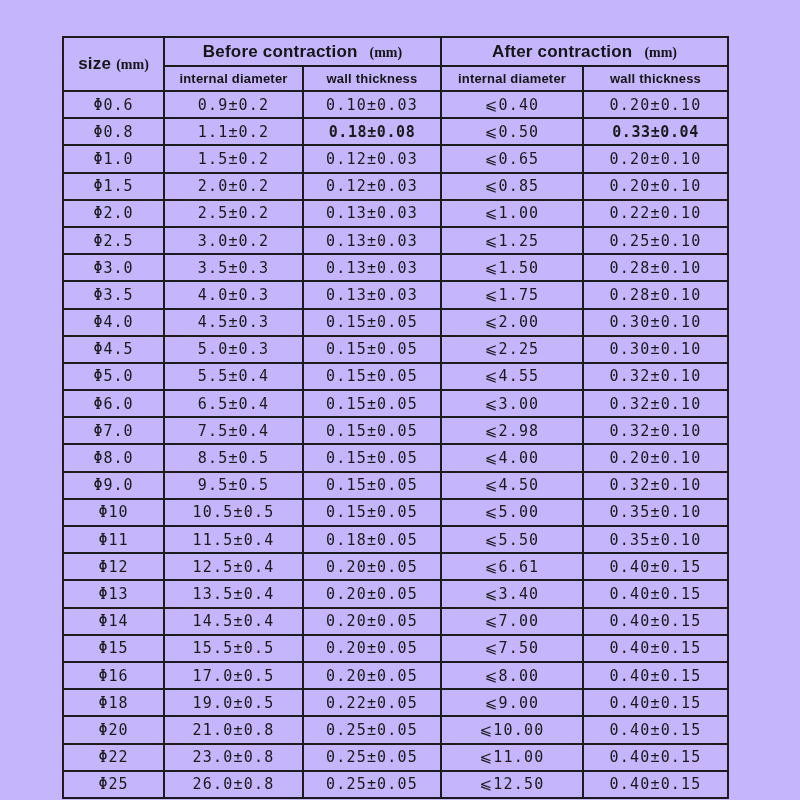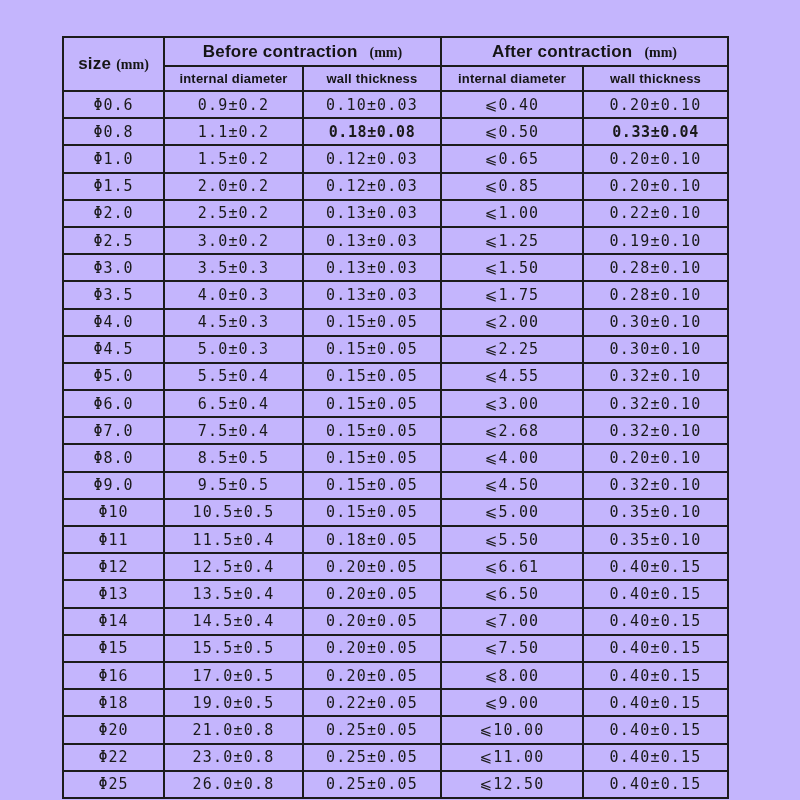--- a/index.html
+++ b/index.html
@@ -131,21 +131,21 @@
           <td>2.5±0.2</td>
           <td>0.13±0.03</td>
           <td>⩽1.00</td>
           <td>0.22±0.10</td>
         </tr>
         <tr>
           <td class="size-col">Φ2.5</td>
           <td>3.0±0.2</td>
           <td>0.13±0.03</td>
           <td>⩽1.25</td>
-          <td>0.19±0.10</td>
+          <td>0.25±0.10</td>
         </tr>
         <tr>
           <td class="size-col">Φ3.0</td>
           <td>3.5±0.3</td>
           <td>0.13±0.03</td>
           <td>⩽1.50</td>
           <td>0.28±0.10</td>
         </tr>
         <tr>
           <td class="size-col">Φ3.5</td>
@@ -179,21 +179,21 @@
           <td class="size-col">Φ6.0</td>
           <td>6.5±0.4</td>
           <td>0.15±0.05</td>
           <td>⩽3.00</td>
           <td>0.32±0.10</td>
         </tr>
         <tr>
           <td class="size-col">Φ7.0</td>
           <td>7.5±0.4</td>
           <td>0.15±0.05</td>
-          <td>⩽2.68</td>
+          <td>⩽2.98</td>
           <td>0.32±0.10</td>
         </tr>
         <tr>
           <td class="size-col">Φ8.0</td>
           <td>8.5±0.5</td>
           <td>0.15±0.05</td>
           <td>⩽4.00</td>
           <td>0.20±0.10</td>
         </tr>
         <tr>
@@ -221,21 +221,21 @@
           <td class="size-col">Φ12</td>
           <td>12.5±0.4</td>
           <td>0.20±0.05</td>
           <td>⩽6.61</td>
           <td>0.40±0.15</td>
         </tr>
         <tr>
           <td class="size-col">Φ13</td>
           <td>13.5±0.4</td>
           <td>0.20±0.05</td>
-          <td>⩽6.50</td>
+          <td>⩽3.40</td>
           <td>0.40±0.15</td>
         </tr>
         <tr>
           <td class="size-col">Φ14</td>
           <td>14.5±0.4</td>
           <td>0.20±0.05</td>
           <td>⩽7.00</td>
           <td>0.40±0.15</td>
         </tr>
         <tr>

